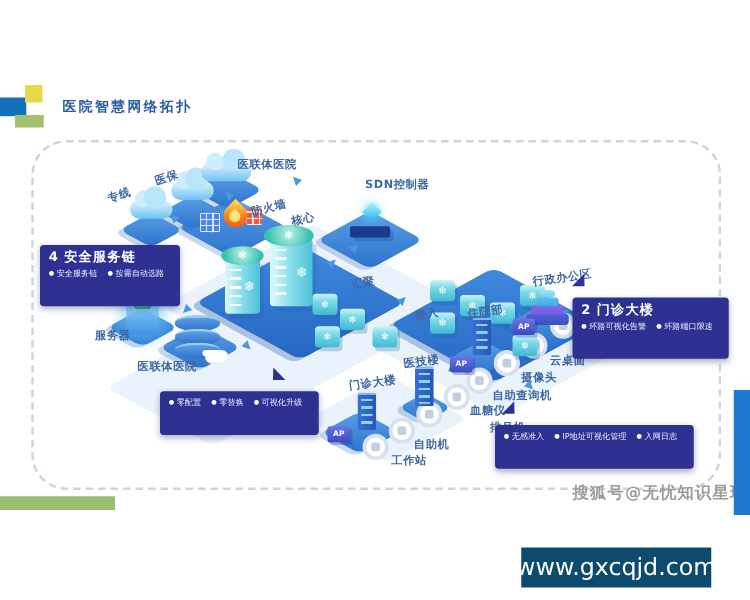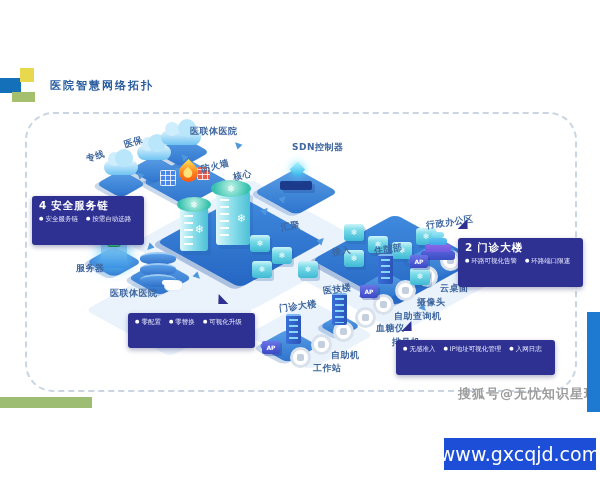--- a/index.html
+++ b/index.html
@@ -4,21 +4,21 @@
 <style>
   html,body{margin:0;padding:0;background:#fff;}
   .canvas{position:relative;width:600px;height:480px;background:#ffffff;overflow:hidden;
           font-family:"DejaVu Sans","Liberation Sans",sans-serif;}
 
   
   .tg-box{position:absolute;left:10px;top:10px;width:150px;height:30px;background:#9a9a9a;
           color:#fff;font-size:17px;display:flex;align-items:center;padding-left:9px;z-index:40;}
   .sohu{position:absolute;left:458px;top:385px;font-size:13px;font-weight:bold;color:#9c9c9c;
         letter-spacing:1px;z-index:40;text-shadow:0 1px 0 #fff;}
-  .site-box{position:absolute;left:444px;top:438px;width:152px;height:32px;background:#1d4ed8;
+  .site-box{position:absolute;left:417px;top:438px;width:152px;height:32px;background:#0c4a6e;
             color:#fff;font-size:19px;display:flex;align-items:center;justify-content:center;z-index:40;}
   .bar-green{position:absolute;left:0;top:397px;width:92px;height:11px;background:#9cbd72;z-index:40;}
   .bar-blue{position:absolute;left:587px;top:312px;width:13px;height:100px;background:#1e7ad0;z-index:40;}
 
   
   .logo-sq{position:absolute;z-index:5;}
   .title{position:absolute;left:50px;top:78px;font-size:11px;font-weight:bold;color:#2a5d9f;
          letter-spacing:2px;z-index:5;}
 
   

